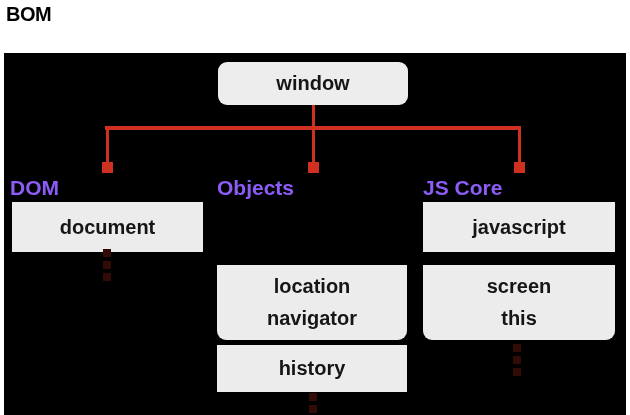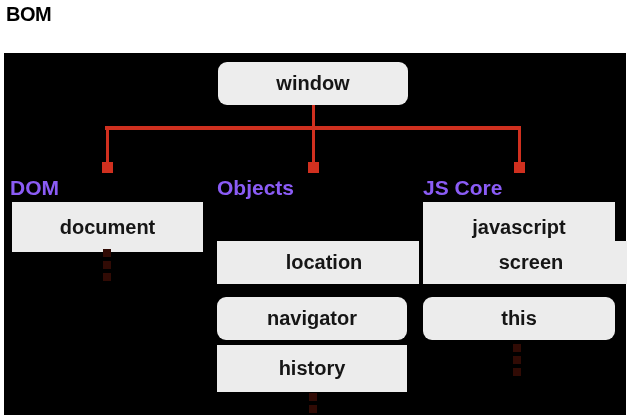--- a/index.html
+++ b/index.html
@@ -42,21 +42,21 @@
   
   .box{
     position:absolute;background:#ececec;
     display:flex;align-items:center;justify-content:center;
     font-size:20px;font-weight:700;color:#161616;
   }
   .col1{left:8px;width:191px;}
   .col2{left:213px;width:190px;}
   .col3{left:419px;width:192px;justify-content:center;}
   .row1{top:149px;height:50px;}
-  .row2{top:188px;height:43px;padding-left:12px;}
+  .row2{top:212px;height:43px;}
   .row3{top:244px;height:43px;border-radius:9px;}
   .row4{top:292px;height:47px;}
   
   .dots{position:absolute;display:flex;flex-direction:column;gap:4px;}
   .dots span{width:8px;height:8px;background:#310b05;display:block;}
   .dots-dom    {left:99px; top:196px;}
   .dots-objects{left:305px;top:340px;}
   .dots-jscore {left:509px;top:291px;}
 </style>
 </head>

